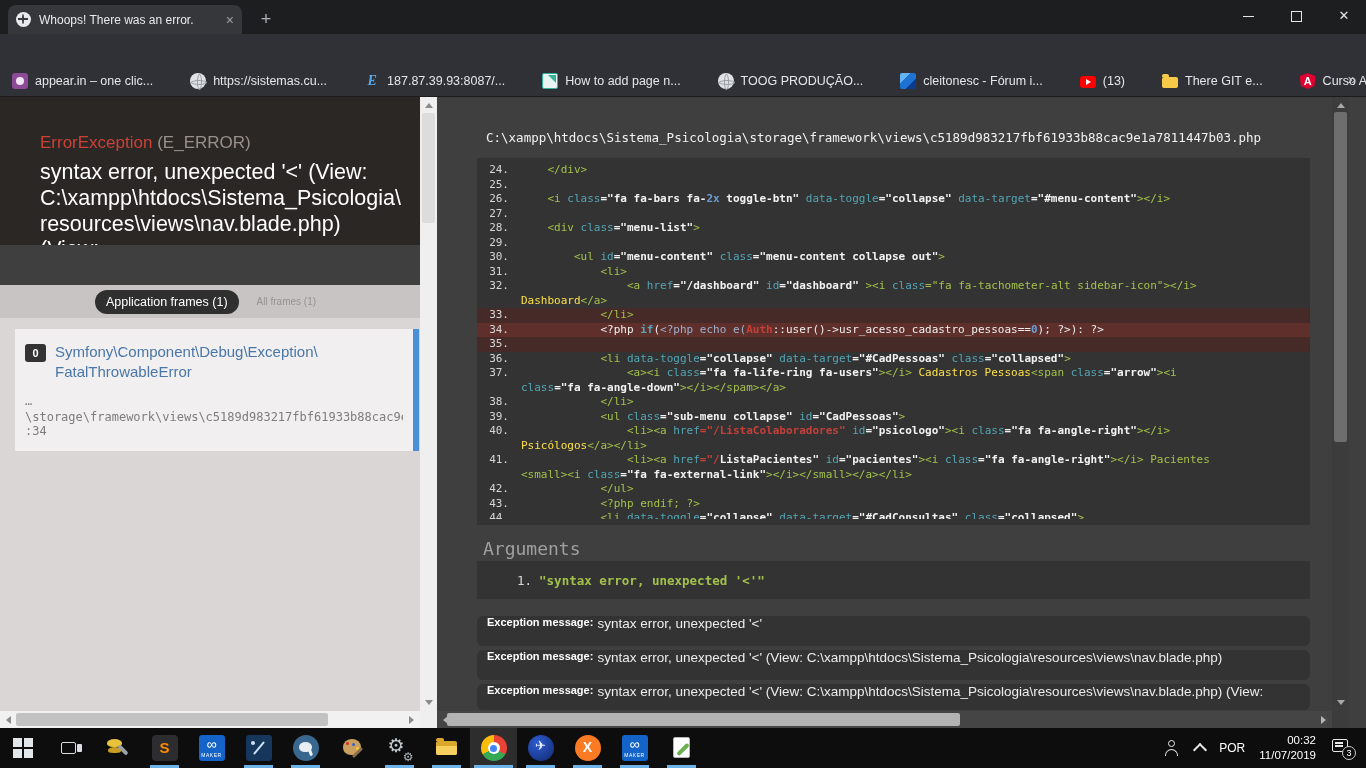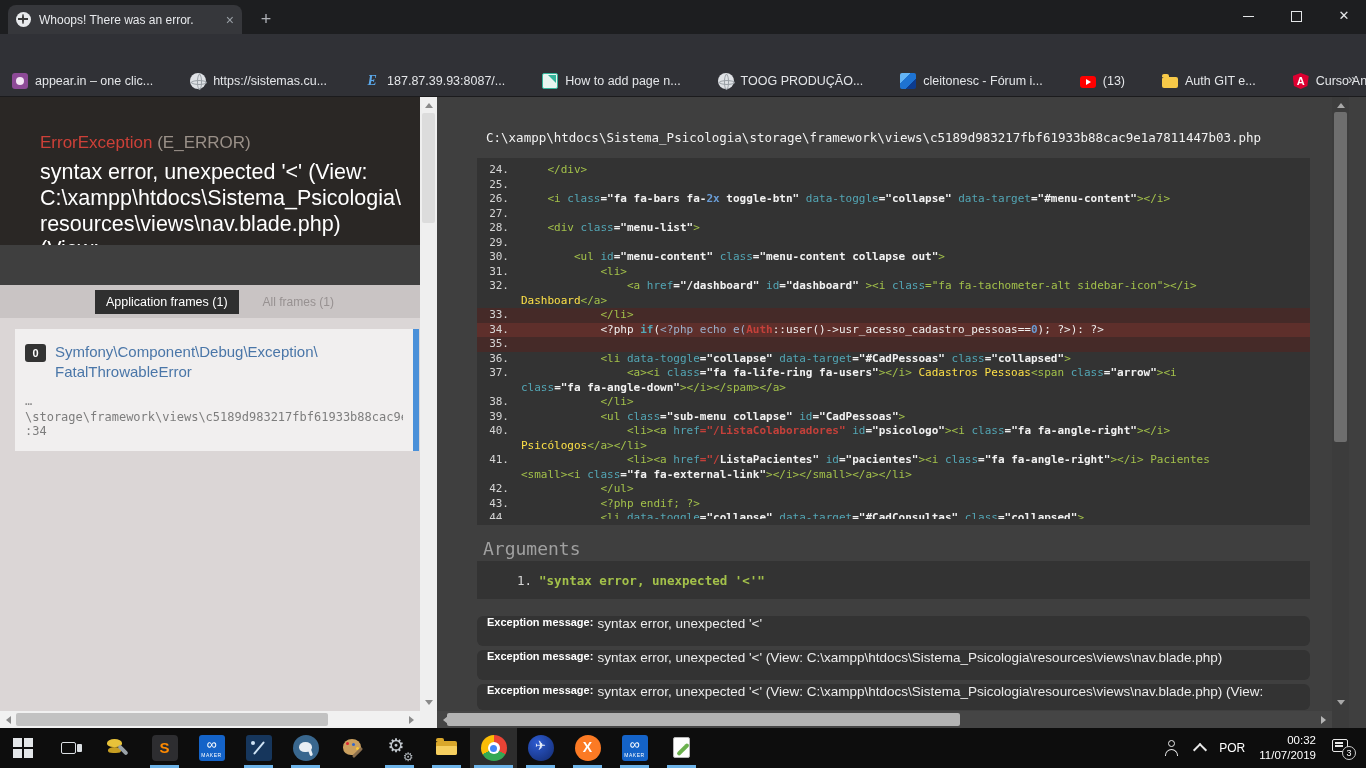--- a/index.html
+++ b/index.html
@@ -62,22 +62,22 @@
   #content{position:absolute;left:0;top:97px;width:1366px;height:631px;background:#3f3f3f}
 
   
   #left-pane{position:absolute;left:0;top:0;width:437px;height:631px}
   #exc-top{position:absolute;left:0;top:0;width:420px;height:148px;background:#2a2725;padding:36px 14px 0 40px;overflow:hidden}
   #exc-line{font-size:17px}
   #exc-class{color:#cd4038}
   #exc-sev{color:#9a9088}
   #exc-msg{color:#fff;font-size:21.5px;line-height:1.2;margin-top:7px;overflow-wrap:break-word;word-break:break-word}
   #tabbar{position:absolute;left:0;top:188px;width:420px;height:33px;background:#c9c4c4;display:flex;align-items:center;padding-left:95px}
-  #tab-app{background:#2f2f2f;color:#fff;font-size:12.5px;padding:5px 11px;border-radius:0}
-  #tab-all{color:#979191;font-size:12px;margin-left:24px}
+  #tab-app{background:#2f2f2f;color:#fff;font-size:12.5px;padding:5px 11px;border-radius:12px}
+  #tab-all{color:#979191;font-size:10px;margin-left:18px}
   #frames{position:absolute;left:0;top:221px;width:420px;height:393px;background:#dbd6d6;overflow:hidden}
   #frame-item{margin:11px 0 0 15px;width:404px;background:#f1efef;border-right:6px solid #4a90d9;padding:13px 10px 13px 10px}
   #frame-head{display:flex}
   #frame-badge{flex:0 0 auto;width:21px;height:18px;background:#333;border-radius:3px;color:#fff;font-size:11px;font-weight:bold;text-align:center;line-height:18px;margin-right:9px;margin-top:2px}
   #frame-class{color:#4a76a8;font-size:15px;line-height:1.32}
   #frame-dots{color:#8a8a8a;font-size:12px;margin-top:12px}
   #frame-path{color:#7d7d7d;font-size:12px;margin-top:2px;white-space:nowrap;overflow:hidden}
   #frame-lineno{color:#7d7d7d;font-size:12px}
   
   #l-vscroll{position:absolute;left:420px;top:0;width:17px;height:614px;background:#efefef}
@@ -241,21 +241,21 @@
       <div class="bm">
         <span class="bmic cube-icon"></span>
         <span>cleitonesc - Fórum i...</span>
       </div>
       <div class="bm">
         <span class="bmic youtube-icon"></span>
         <span>(13)</span>
       </div>
       <div class="bm">
         <span class="bmic folder-icon"></span>
-        <span>Auth GIT e...</span>
+        <span>There GIT e...</span>
       </div>
       <div class="bm">
         <span class="bmic angular-icon">A</span>
         <span>Curso Angular</span>
       </div>
     </div>
 </div>
 <div id="bm-overflow">»</div>
 
 <div id="content">

